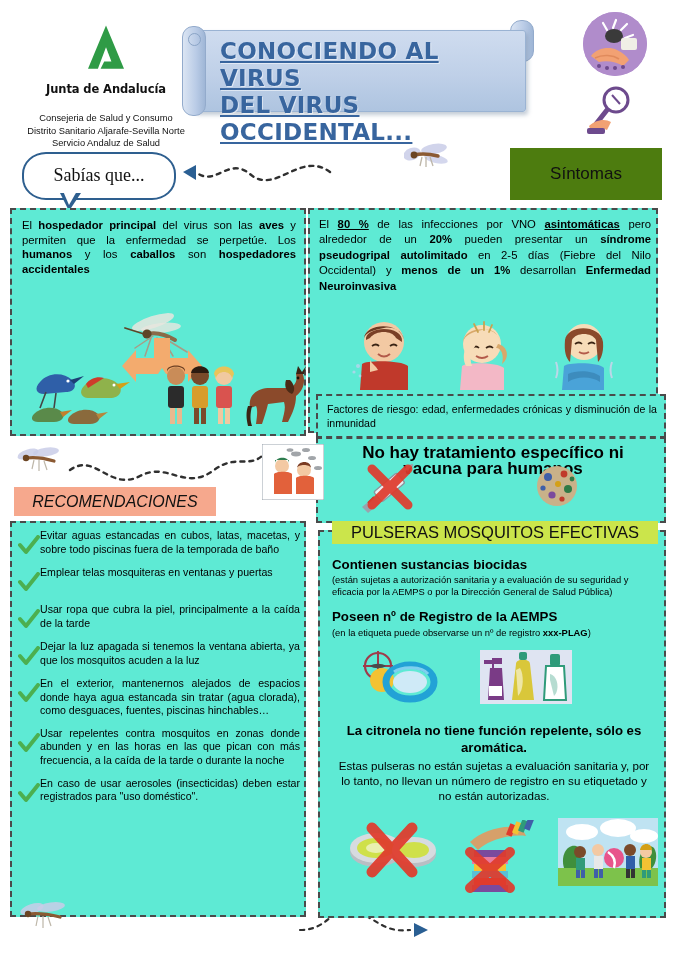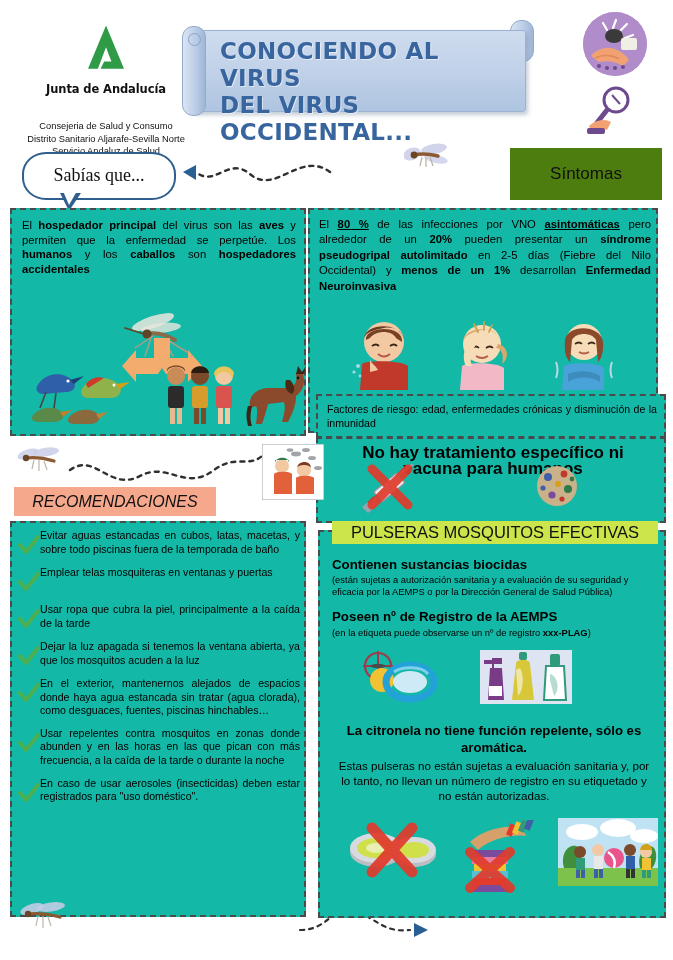--- a/index.html
+++ b/index.html
@@ -2,49 +2,49 @@
 <html lang="es"><head>
 <meta charset="utf-8">
 <style>
   html,body{margin:0;padding:0;background:#ffffff;}
   body{width:673px;height:960px;position:relative;overflow:hidden;
        font-family:"Liberation Sans",sans-serif;color:#000;}
   .poster{position:absolute;inset:0;background:#fff;}
 
   
   .abs{position:absolute;}
-  .dashbox{border:2px dashed #4a4a4a;box-sizing:border-box;background:#14b8a6;text-decoration:underline;}
+  .dashbox{border:2px dashed #4a4a4a;box-sizing:border-box;background:#5eead4;text-decoration:underline;}
   b,strong{font-weight:bold;}
   .u{text-decoration:underline;}
   .just{text-align:justify;text-justify:inter-word;}
 
   
   #logo-block{left:16px;top:22px;width:180px;text-align:center;}
   #logo-mark{width:54px;height:54px;margin:0 auto 2px;}
   #org-name{font-family:"DejaVu Sans",sans-serif;font-size:11.5px;font-weight:bold;
-            letter-spacing:-.1px;color:#111;margin-bottom:24px;}
+            letter-spacing:-.1px;color:#111;margin-bottom:16px;}
   .org-line{font-family:Liberation Sans, sans-serif;font-size:9.3px;color:#111;line-height:12.5px;}
 
   
   #title-banner{left:176px;top:26px;width:360px;height:92px;}
   .scroll-body{position:absolute;left:18px;top:4px;width:330px;height:80px;
       background:linear-gradient(180deg,#cfdcef 0%,#bfd0e8 55%,#aec4e0 100%);
       border:1px solid #9ab3d3;border-radius:3px;
       box-shadow:2px 3px 4px rgba(120,140,165,.45);}
   .scroll-roll{position:absolute;width:22px;height:88px;border-radius:11px;
       background:linear-gradient(90deg,#dbe5f3,#b9cbe6 60%,#9fb6d6);
       border:1px solid #93abcc;}
   .scroll-roll.l{left:6px;top:0;}
   .scroll-roll.r{right:2px;top:-6px;height:40px;border-radius:11px;}
   .scroll-roll.l::after{content:"";position:absolute;left:5px;top:6px;width:11px;height:11px;
       border:1.5px solid #8aa4c6;border-radius:50%;}
   #title-text{position:absolute;left:44px;top:12px;width:300px;
       font-family:"DejaVu Sans",sans-serif;font-weight:bold;font-size:23px;line-height:27px;
       color:#38659e;letter-spacing:.3px;
-      text-shadow:1px 1px 0 #ffffff88;}
+      text-shadow:1px 1px 0 #ffffff88;text-decoration:underline;}
 
   
   #icon-handshake{right:26px;top:12px;width:64px;height:64px;border-radius:50%;
       background:#b28cd0;overflow:hidden;}
   #icon-magnifier{right:30px;top:82px;width:58px;height:54px;}
 
   
   #bubble-sabias{left:22px;top:152px;width:150px;height:44px;
       border:2.5px solid #2e5f8f;border-radius:24px/22px;background:#fff;}
   #bubble-sabias span{display:block;text-align:center;line-height:42px;font-size:18px;color:#111;

